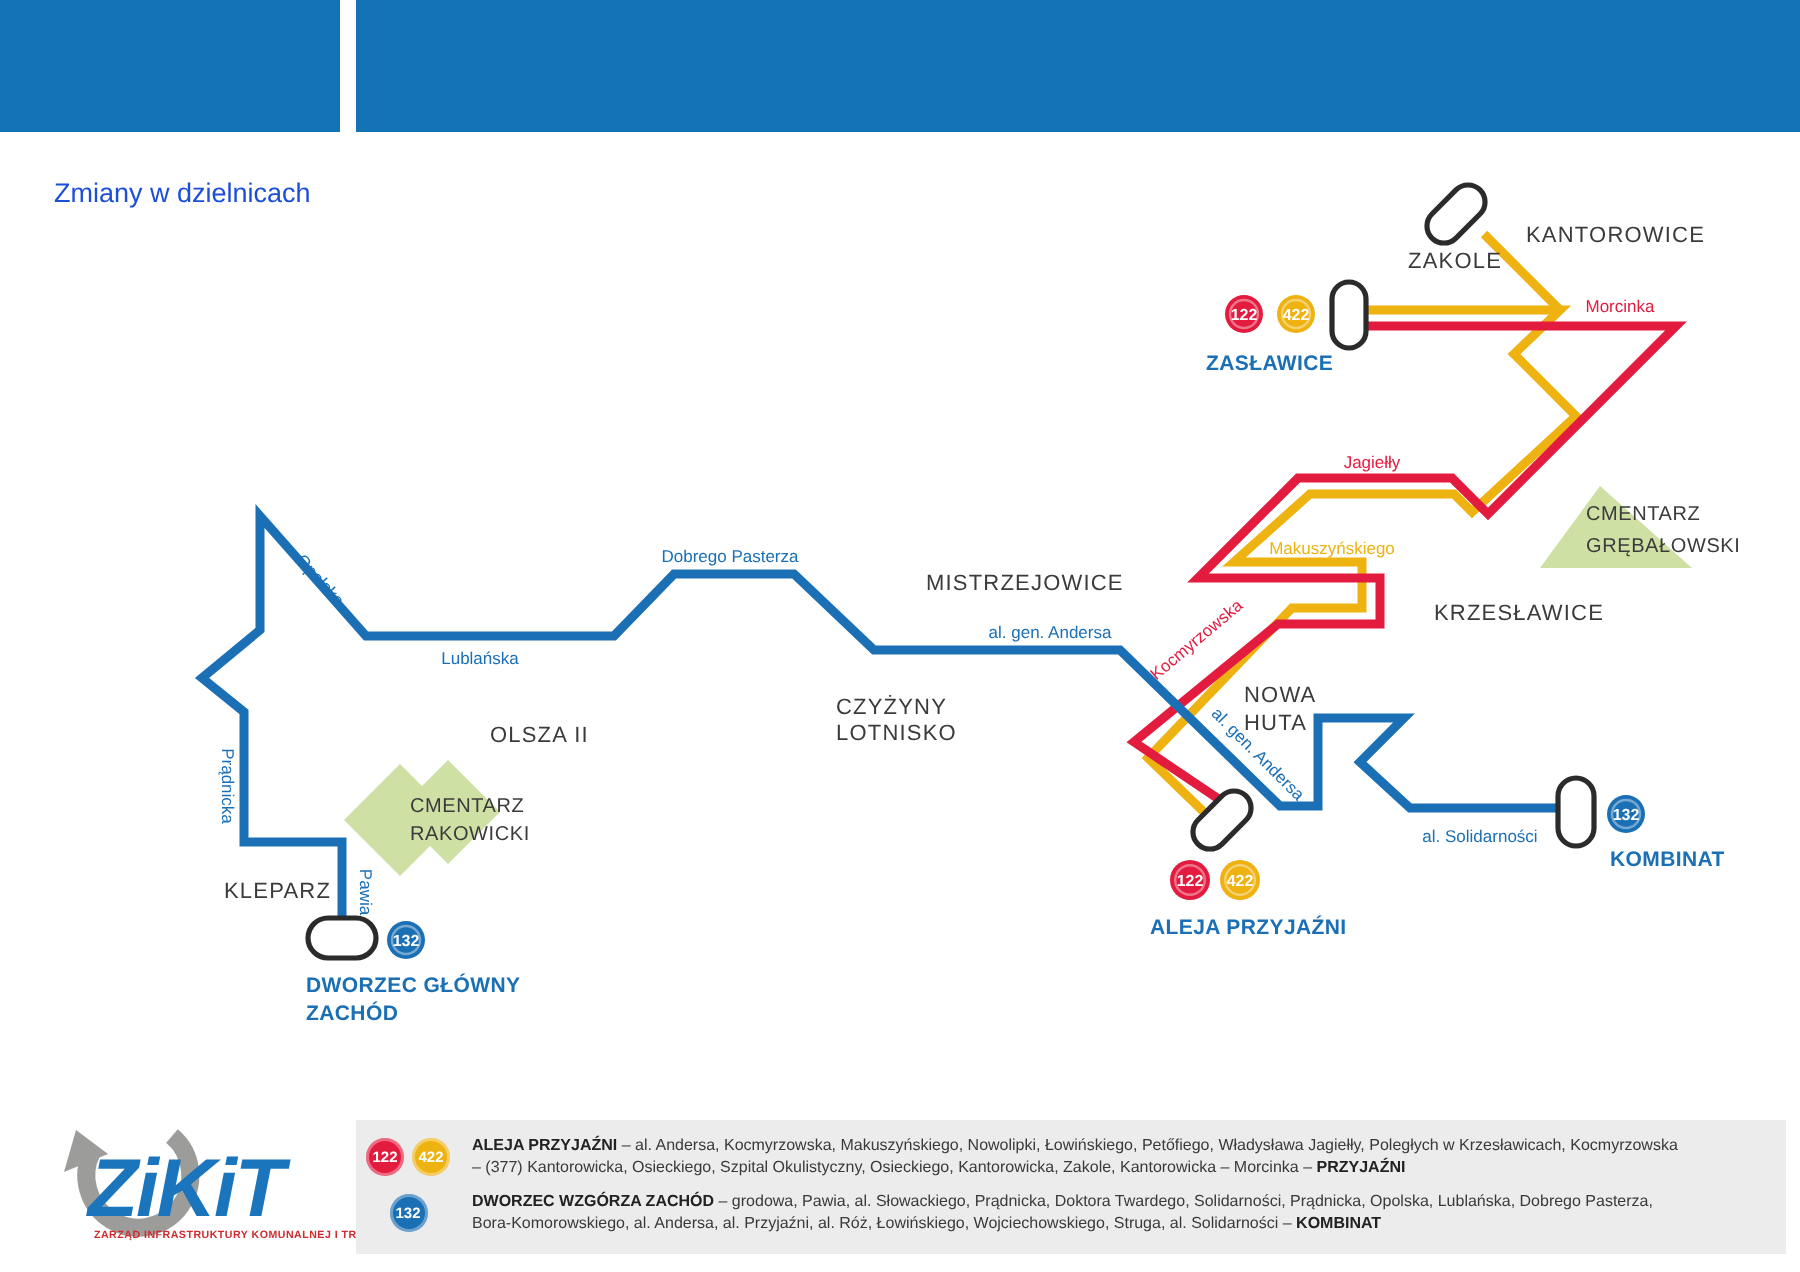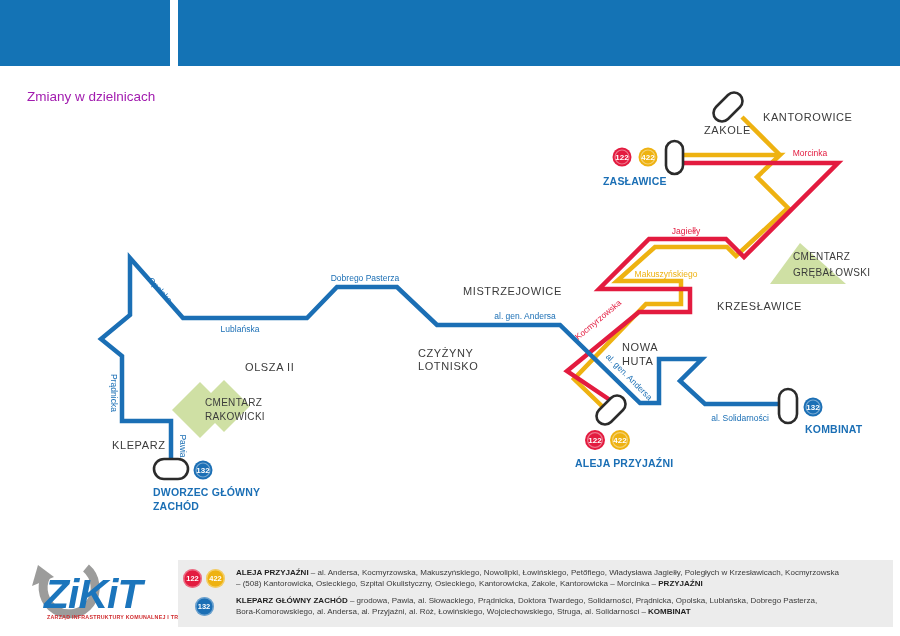--- a/index.html
+++ b/index.html
@@ -1,21 +1,21 @@
 <!DOCTYPE html>
 <html><head>
 <meta charset="utf-8">
 <style>
   html,body{margin:0;padding:0;background:#fff;}
   .page{position:relative;width:900px;height:636px;background:#fff;overflow:hidden;
         font-family:"Liberation Sans",sans-serif;}
   .topbar{position:absolute;top:0;height:66px;background:#1473b5;}
   .topbar-left{left:0;width:170px;}
   .topbar-right{left:178px;width:722px;}
-  .title-block{position:absolute;left:27px;top:88px;color:#a21caf;line-height:17px;}
+  .title-block{position:absolute;left:27px;top:88px;color:#1d4ed8;line-height:17px;}
   .title-line1{font-size:13.5px;font-weight:normal;}
   .title-line2{font-size:13.5px;font-weight:bold;letter-spacing:.2px;}
   svg text{font-family:"Liberation Sans",sans-serif;}
   .district{font-size:11px;fill:#3b3b3b;letter-spacing:.6px;}
   .street-blue{font-size:8.5px;fill:#1b6fb5;}
   .street-red{font-size:8.5px;fill:#e31b3f;}
   .street-yellow{font-size:8.5px;fill:#eeb211;}
   .terminus{font-size:10.5px;font-weight:bold;fill:#1b6fb5;letter-spacing:.2px;}
   .cem{font-size:10px;fill:#3b3b3b;letter-spacing:.3px;}
   .badge-num{font-size:8px;font-weight:bold;fill:#ffffff;text-anchor:middle;}
@@ -150,29 +150,29 @@
       <div class="legend-badges">
         <div class="badge badge-red">
             <span>122</span>
           </div>
         <div class="badge badge-yellow">
             <span>422</span>
           </div>
       </div>
       <div class="legend-text">
         <span class="b">ALEJA PRZYJAŹNI</span><span> – al. Andersa, Kocmyrzowska, Makuszyńskiego, Nowolipki, Łowińskiego, Petőfiego, Władysława Jagiełły, Poległych w Krzesławicach, Kocmyrzowska</span><br>
-        <span>– (508) Kantorowicka, Osieckiego, Szpital Okulistyczny, Osieckiego, Kantorowicka, Zakole, Kantorowicka – Morcinka – </span><span class="b">PRZYJAŹNI</span>
+        <span>– (377) Kantorowicka, Osieckiego, Szpital Okulistyczny, Osieckiego, Kantorowicka, Zakole, Kantorowicka – Morcinka – </span><span class="b">PRZYJAŹNI</span>
       </div>
     </div>
     <div class="legend-row" style="top:35px;">
       <div class="legend-badges">
         <div class="badge badge-blue">
             <span>132</span>
           </div>
       </div>
       <div class="legend-text">
-        <span class="b">KLEPARZ GŁÓWNY ZACHÓD</span><span> – grodowa, Pawia, al. Słowackiego, Prądnicka, Doktora Twardego, Solidarności, Prądnicka, Opolska, Lublańska, Dobrego Pasterza,</span><br>
+        <span class="b">DWORZEC WZGÓRZA ZACHÓD</span><span> – grodowa, Pawia, al. Słowackiego, Prądnicka, Doktora Twardego, Solidarności, Prądnicka, Opolska, Lublańska, Dobrego Pasterza,</span><br>
         <span>Bora-Komorowskiego, al. Andersa, al. Przyjaźni, al. Róż, Łowińskiego, Wojciechowskiego, Struga, al. Solidarności – </span><span class="b">KOMBINAT</span>
       </div>
     </div>
   </div>
 
 </div>
 
 </body></html>

